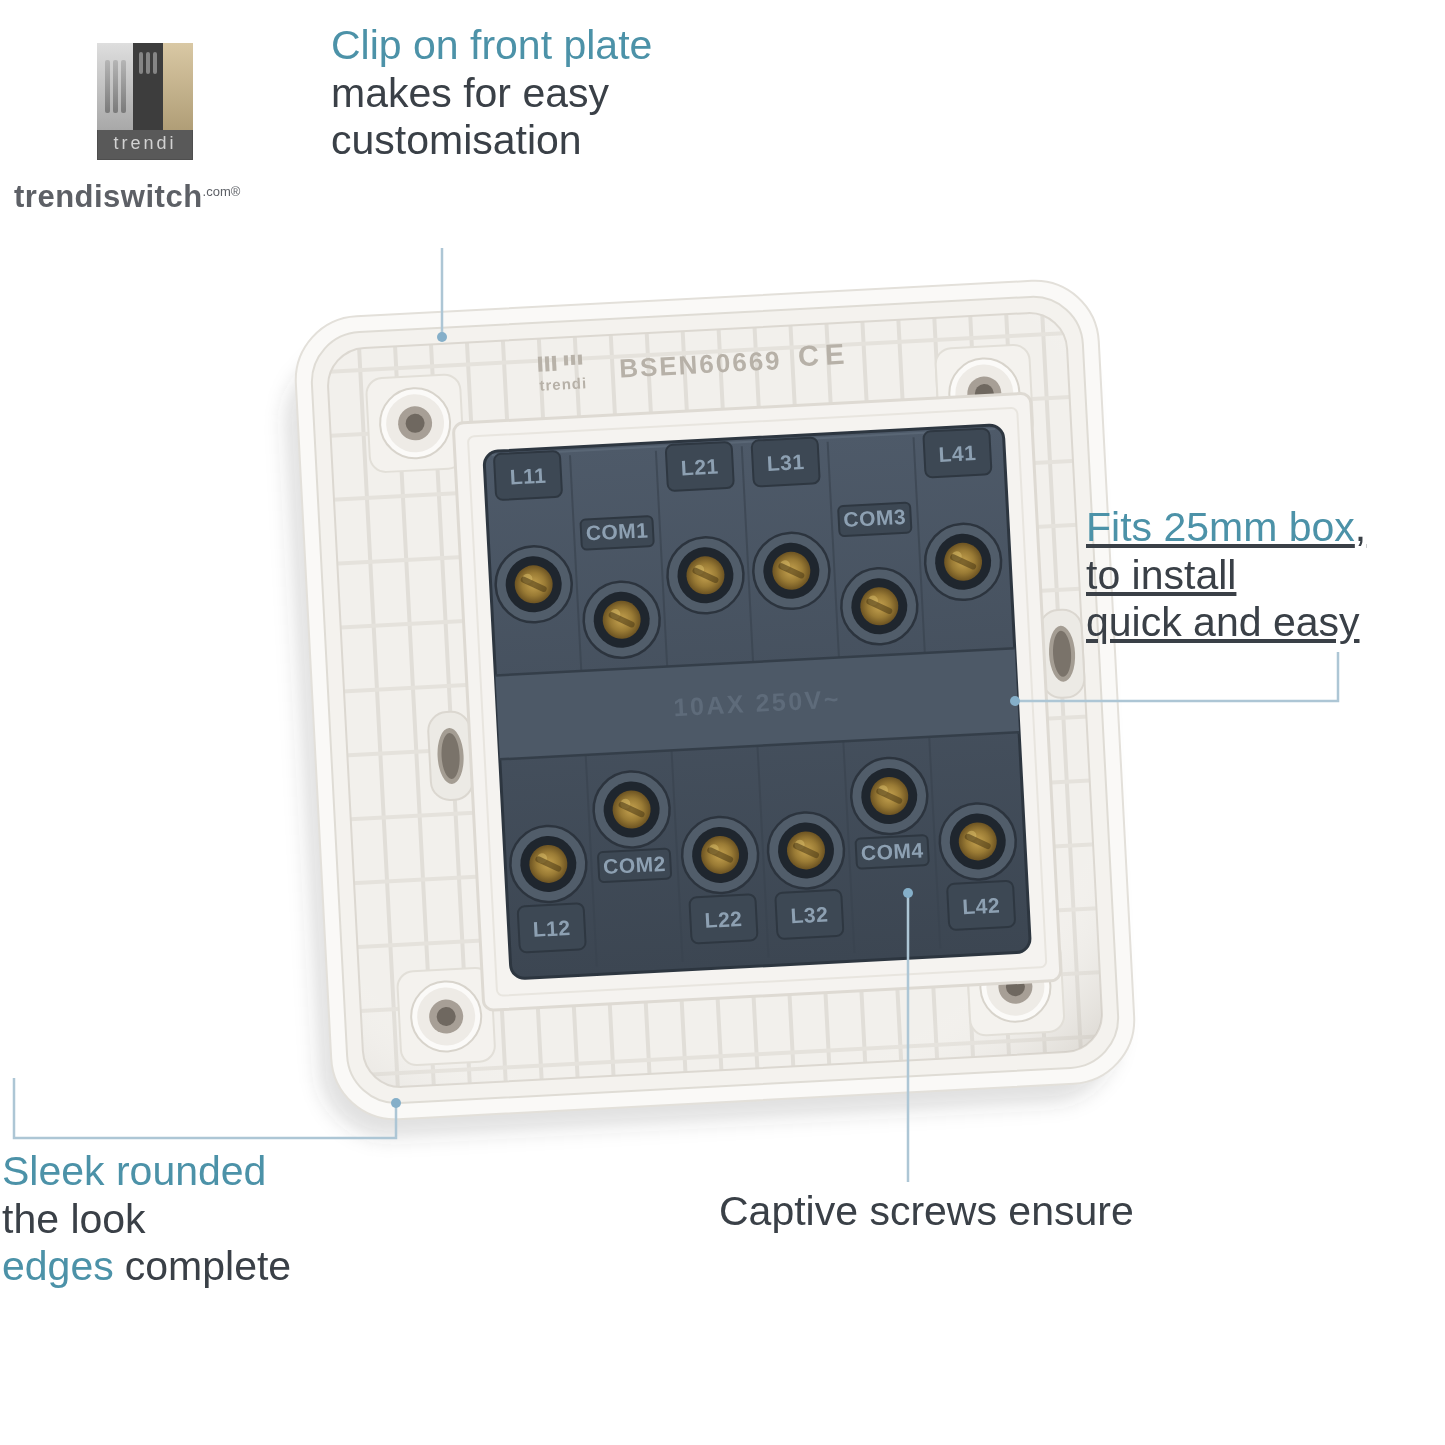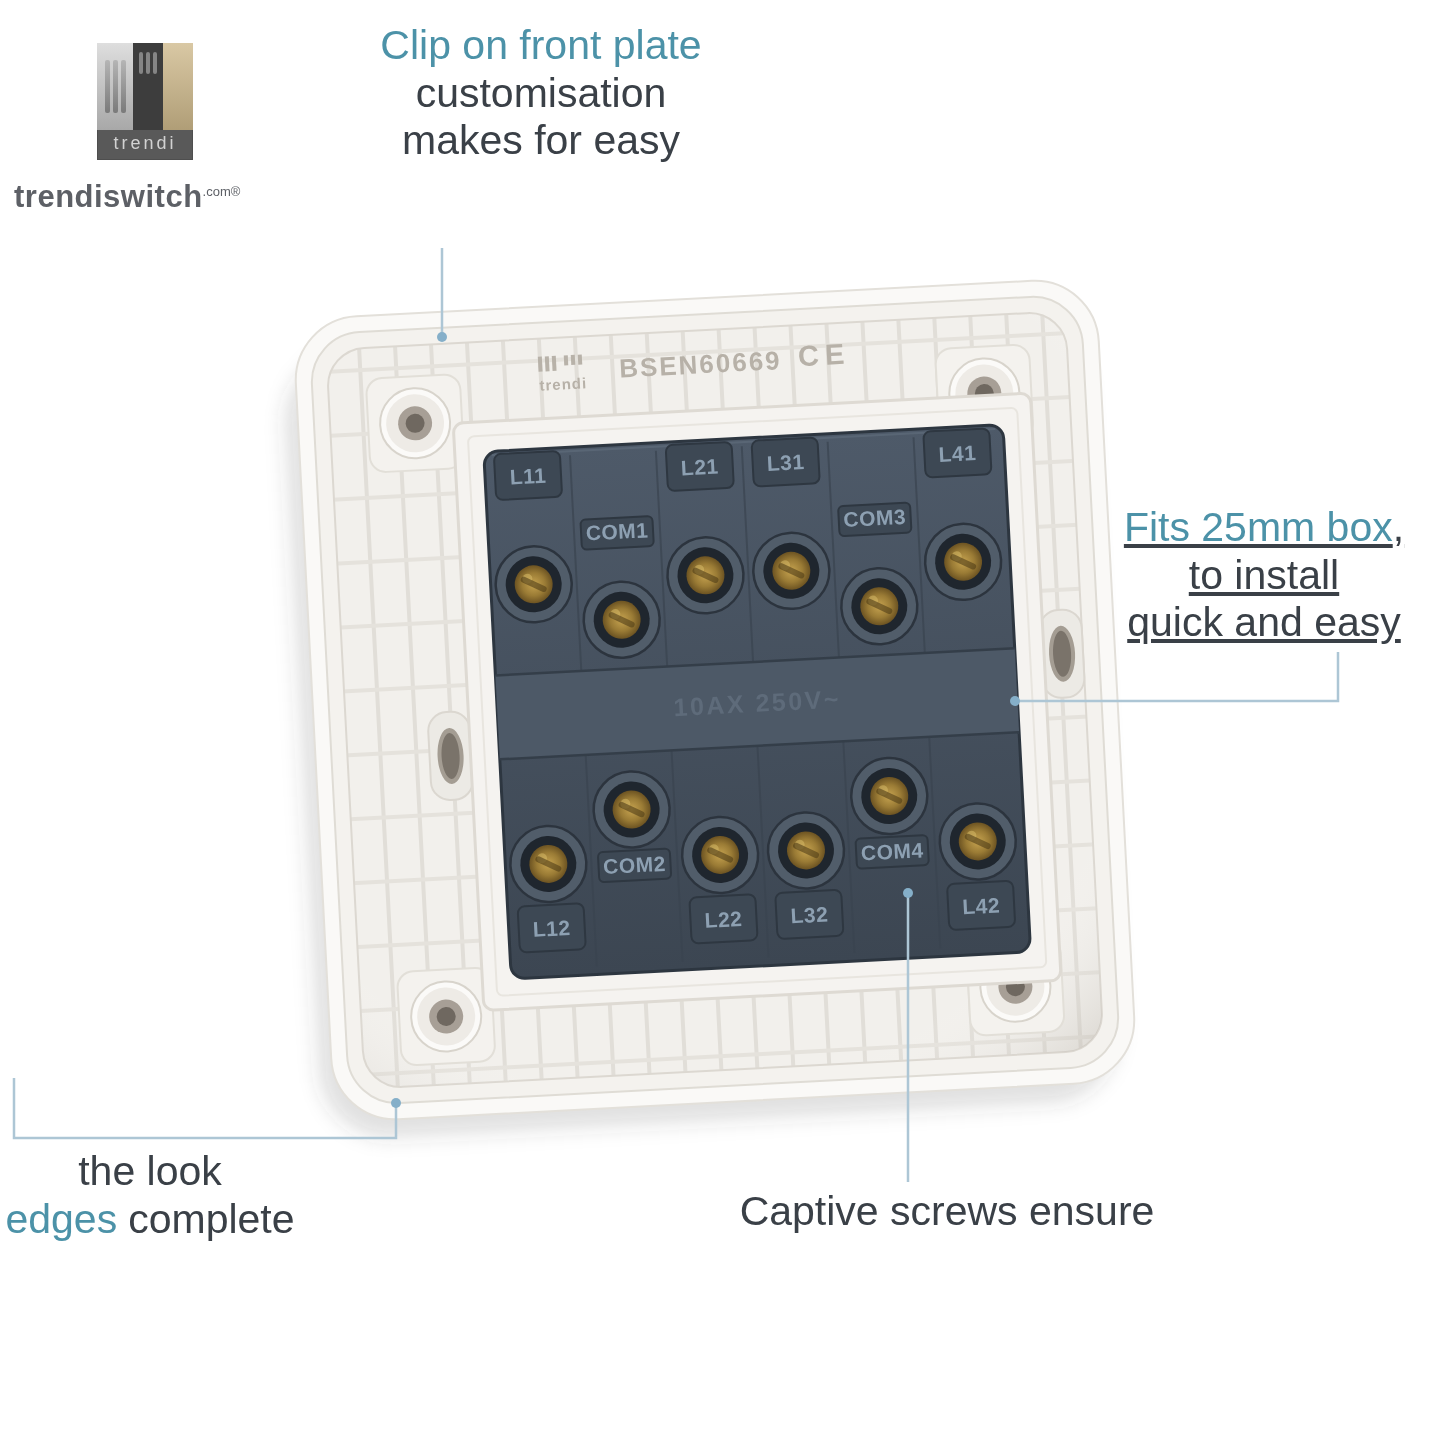--- a/index.html
+++ b/index.html
@@ -3,21 +3,21 @@
 <meta charset="utf-8">
 <style>
   html,body{margin:0;padding:0;}
   body{
     width:1445px;height:1445px;background:#ffffff;position:relative;overflow:hidden;
     font-family:"Liberation Sans", sans-serif;
   }
   .scene{position:absolute;left:0;top:0;}
   
   .callout{
-    position:absolute;text-align:center;font-size:41px;line-height:1.16;
+    position:absolute;text-align:left;font-size:41px;line-height:1.16;
     color:var(--text_dark,#3a4047);
   }
   .accent{color:var(--accent_teal,#4c92a8);}
   .rest-gap{margin-left:0.27em;}
   
   .logo-box{
     position:absolute;left:97px;top:43px;width:96px;height:117px;background:#595959;
     display:flex;flex-direction:column;box-shadow:inset 0 0 0 1px #4e4e4e;
   }
   .logo-panels{flex:1;display:flex;}
@@ -207,30 +207,31 @@
       <span class="bar"></span>
     </div>
     <div class="lp-gold"></div>
   </div>
   <div class="logo-word">trendi</div>
 </div>
 <div class="brand-word"><span>trendiswitch</span><span class="brand-sup">.com</span><span class="brand-sup">®</span></div>
 
 <div class="callout" style="left:331px;top:22px;width:420px;">
   <div><span class="accent">Clip on front plate</span></div>
+  <div>makes for easy</div>
   <div>customisation</div>
-  <div>makes for easy</div>
 </div>
 
 <div class="callout" style="left:1086px;top:504px;width:356px;text-decoration:underline;">
   <div><span class="accent">Fits 25mm box</span><span>,</span></div>
   <div>to install</div>
   <div>quick and easy</div>
 </div>
 
 <div class="callout" style="left:2px;top:1148px;width:296px;">
+  <div><span class="accent">Sleek rounded</span></div>
   <div>the look</div>
   <div><span class="accent">edges</span><span class="rest-gap">complete</span></div>
 </div>
 
 <div class="callout" style="left:719px;top:1188px;width:456px;">
   <div>Captive screws ensure</div>
 </div>
 
 </body></html>

